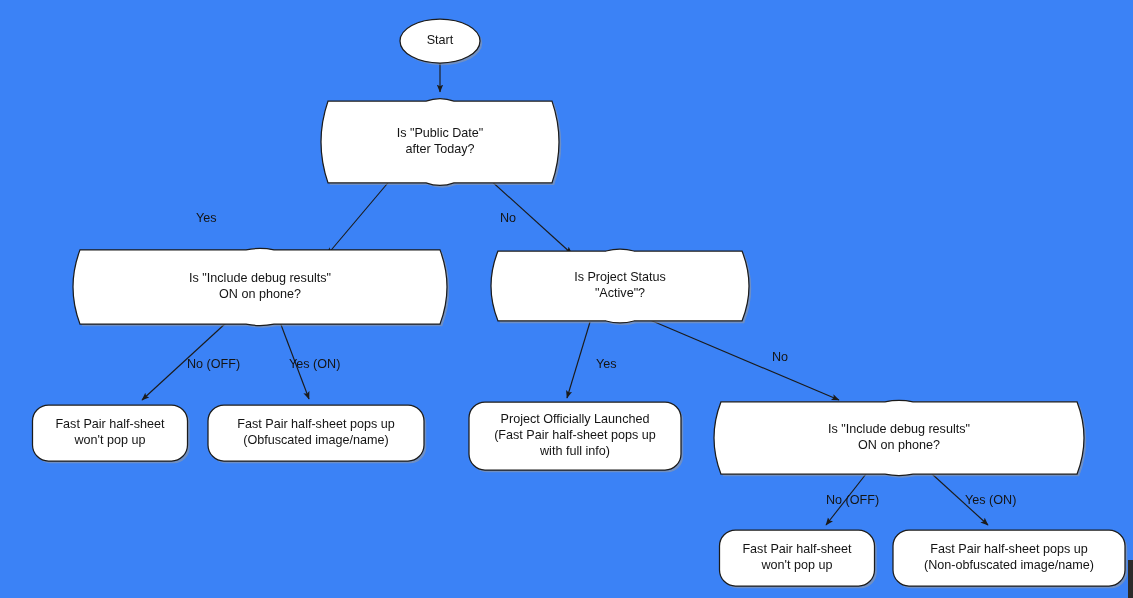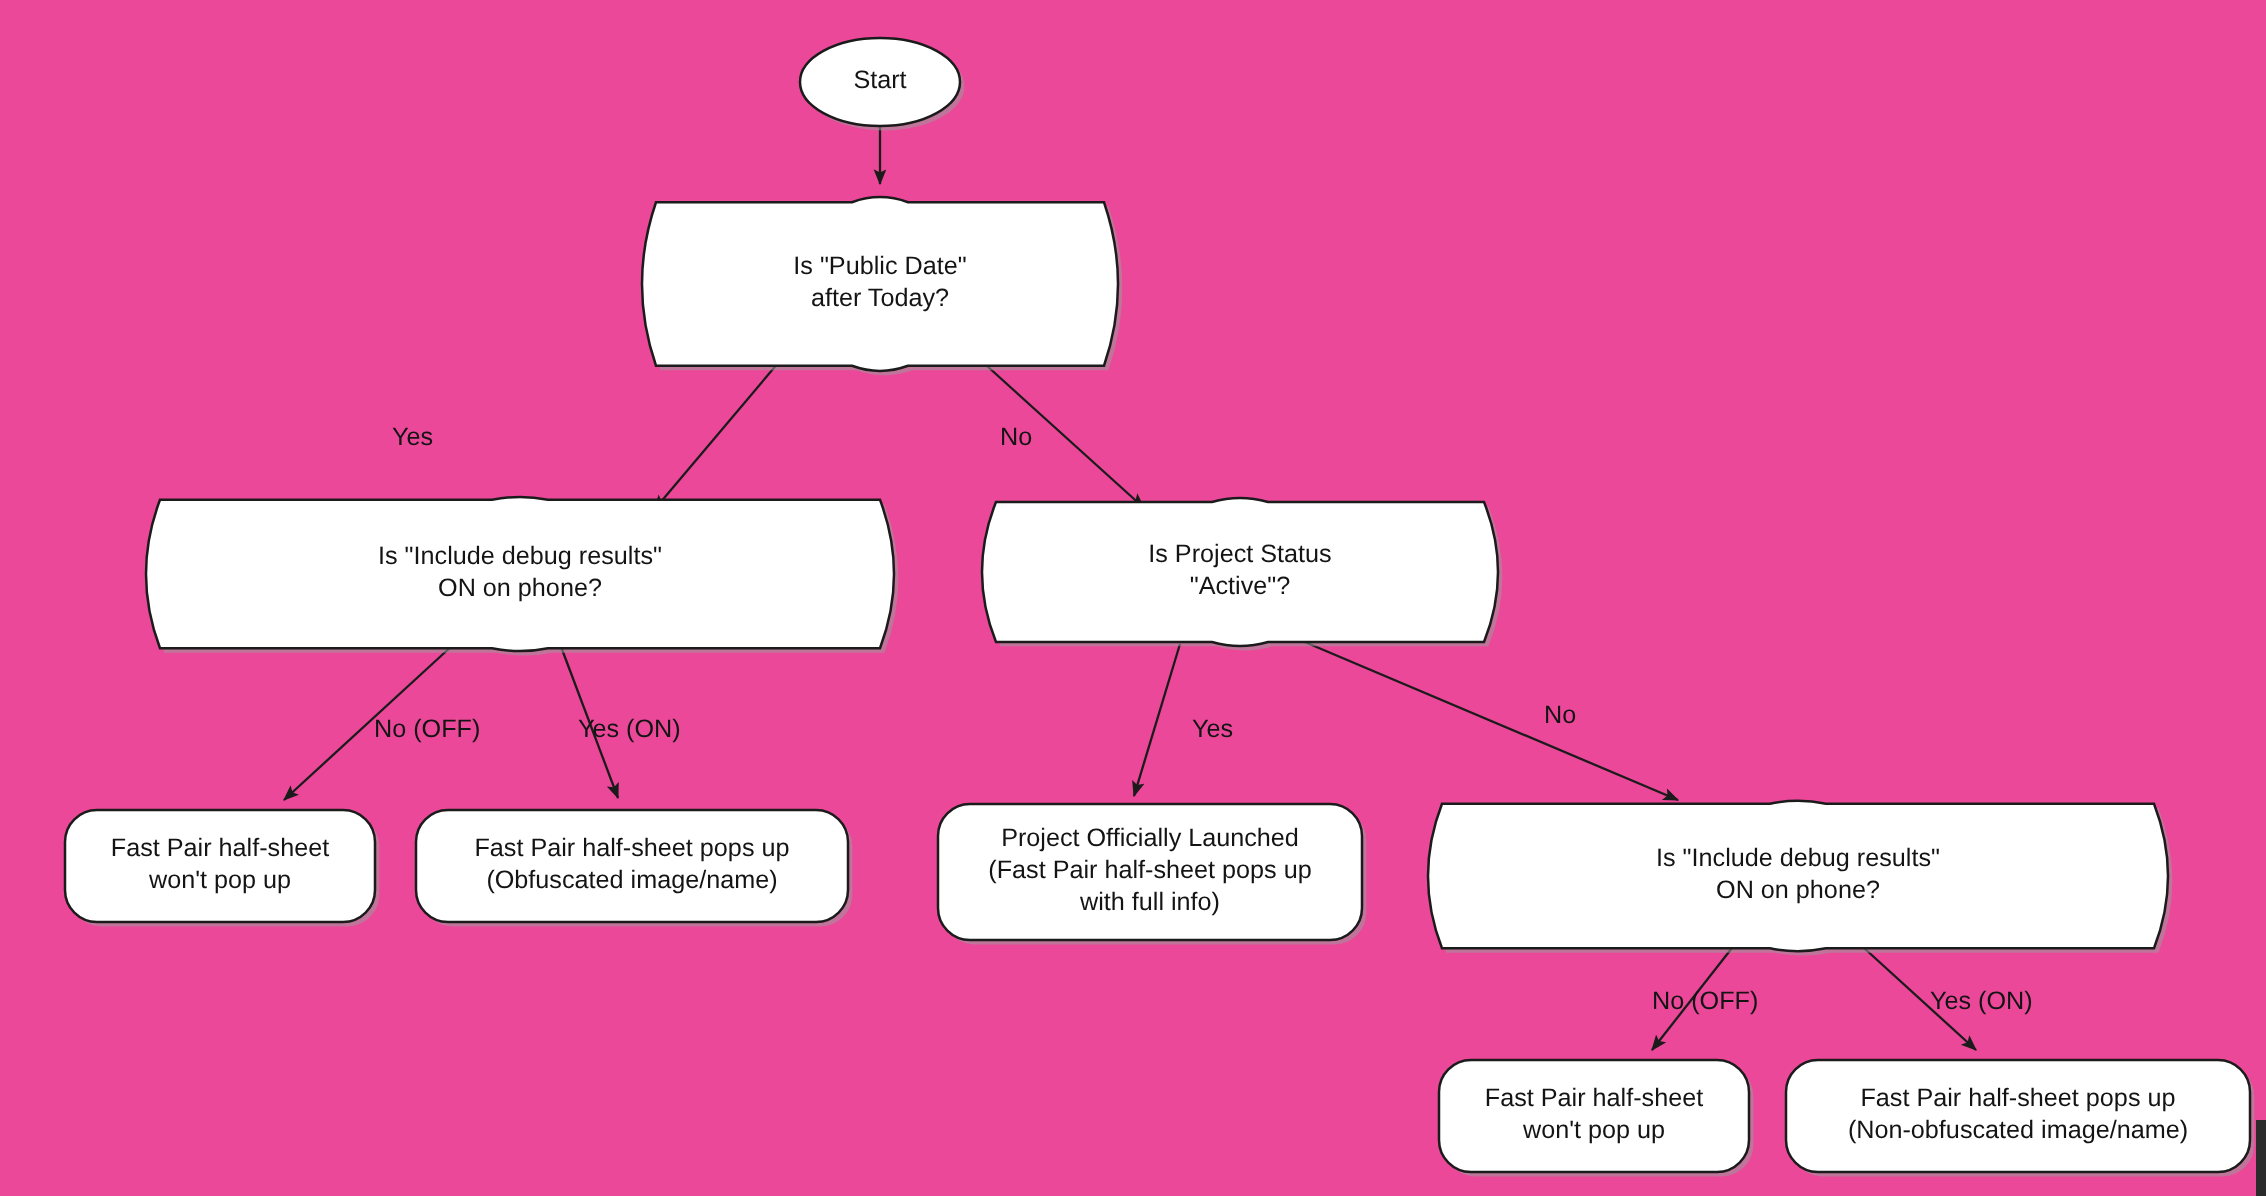--- a/index.html
+++ b/index.html
@@ -7,21 +7,21 @@
     padding: 0;
     background: #ffffff;
   }
   body {
     font-family: "Liberation Sans", "DejaVu Sans", sans-serif;
   }
   #canvas {
     position: relative;
     width: 1133px;
     height: 598px;
-    background: #ec4899;
+    background: #3b82f6;
     overflow: hidden;
   }
   #flow-svg {
     position: absolute;
     left: 0;
     top: 0;
     width: 1133px;
     height: 598px;
   }
   .node-shape {

